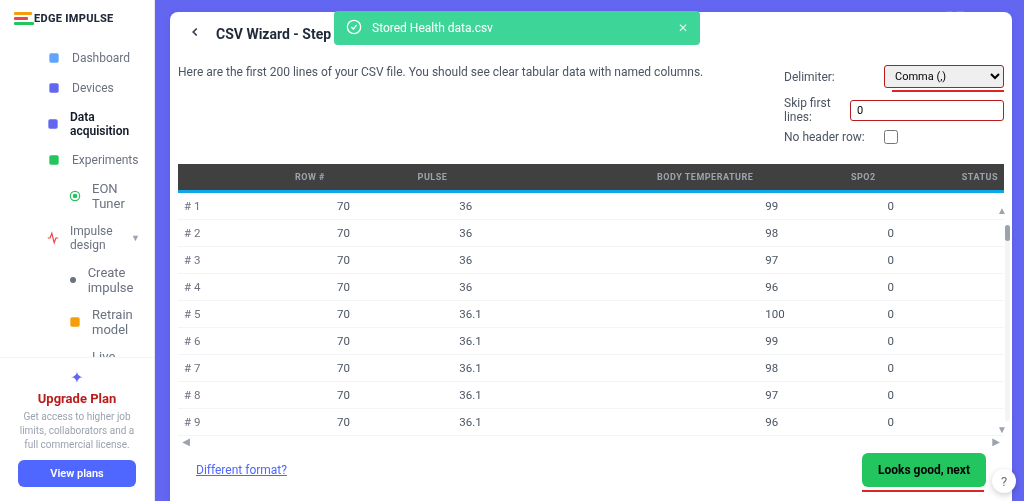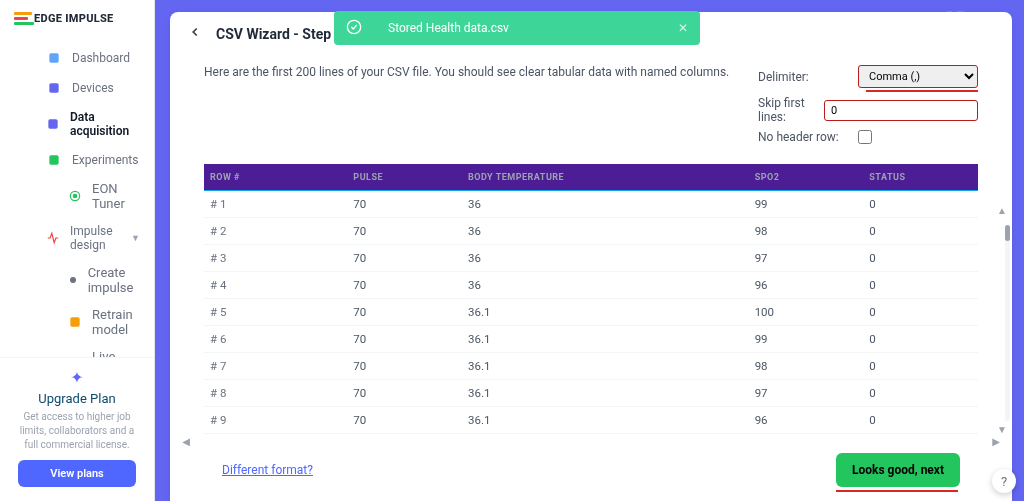--- a/index.html
+++ b/index.html
@@ -13,52 +13,52 @@
 
 .nav { flex:1; overflow-y:auto; padding:6px 0; font-size:12px; }
 .nav-item { display:flex; align-items:center; gap:10px; padding:7px 14px; color:#6b7280; cursor:pointer;margin-left:32px; }
 .nav-item.active { color:#111827; font-weight:600; }
 .nav-item .ico { width:16px; height:16px; display:flex; align-items:center; justify-content:center; }
 .nav-item.sub { padding:6px 14px 6px 36px; font-size:13px; }
 .chev { margin-left:auto; color:#9ca3af; font-size:9px; }
 
 .upgrade { padding:10px 12px 14px; text-align:center; border-top:1px solid #f3f4f6; }
 .upgrade .star { font-size:16px; color:#6366f1; }
-.upgrade h4 { font-size:13px; font-weight:400; color:#0c4a6e; margin:4px 0 4px; }
+.upgrade h4 { font-size:13px; font-weight:700; color:#b91c1c; margin:4px 0 4px; }
 .upgrade p { font-size:10px; color:#9ca3af; line-height:1.4; margin-bottom:8px; }
 .upgrade button { background:#4f67ff; color:#fff; border:none; border-radius:6px; padding:7px 32px; font-size:11px; font-weight:600; cursor:pointer; }
 
 .topbar { position:absolute; left:155px; right:0; top:0; height:38px; background:#6366f1; }
 .user-badge { position:absolute; right:60px; top:8px; color:#ff6b1a; font-weight:800; font-size:15px; }
 
 .main-card { position:absolute; left:170px; right:12px; top:12px; bottom:0; background:#fff; border-radius:8px 8px 0 0; box-shadow:0 2px 8px rgba(0,0,0,0.08); display:flex; flex-direction:column; overflow:hidden; }
 
 .card-header { display:flex; align-items:center; padding:12px 18px; gap:14px; }
 .back-ico { font-size:16px; color:#374151; cursor:pointer; }
 .card-title { font-size:14px; font-weight:700; color:#1f2937; }
 
-.toast { position:absolute; left:334px; top:11px; width:366px; height:34px; background:#3dd598; border-radius:4px; display:flex; align-items:center; padding:0 12px; color:#fff; font-size:12px; z-index:100;gap:16px; }
+.toast { position:absolute; left:334px; top:11px; width:366px; height:34px; background:#3dd598; border-radius:4px; display:flex; align-items:center; padding:0 12px; color:#fff; font-size:12px; z-index:100; }
 .toast .check { margin-right:10px; }
 .toast .close { margin-left:auto; cursor:pointer; opacity:0.8; }
 
-.card-body { flex:1; padding:10px 34px 0; position:relative; overflow:hidden; display:flex; flex-direction:column; }
+.card-body { flex:1; padding:10px 8px 0; position:relative; overflow:hidden; display:flex; flex-direction:column; }
 
 .desc-row { display:flex; align-items:flex-start; margin-bottom:14px; }
 .desc-text { font-size:12px; color:#4b5563; flex:1; }
 .form-col { width:220px; font-size:12px; }
 .form-row { display:flex; align-items:center; margin-bottom:6px; }
 .form-row label { width:100px; color:#4b5563; }
 .form-row select, .form-row input[type=text] { flex:1; border:1px solid #b91c1c; border-radius:3px; padding:3px 6px; font-size:11px; }
 .underline-red { height:2px; background:#dc2626; margin-top:-4px; margin-bottom:4px; }
 .form-row input[type=checkbox] { width:14px; height:14px; }
 
 .table-wrap { flex:1; position:relative; margin-bottom:4px; overflow:hidden; }
 .table-scroll { position:absolute; inset:0; overflow:hidden; }
 table { width:100%; border-collapse:collapse; font-size:11.5px; }
-thead th { text-align:left; padding:8px 6px; font-size:9px; font-weight:700; letter-spacing:0.5px; color:#9ca3af; text-transform:uppercase; background:#4c1d95; border-bottom:1px solid #0ea5e9; }
+thead th { text-align:right; padding:8px 6px; font-size:9px; font-weight:700; letter-spacing:0.5px; color:#9ca3af; text-transform:uppercase; background:#404040; border-bottom:3px solid #0ea5e9; }
 tbody td { padding:6px 6px; color:#4b5563; border-bottom:1px solid #f3f4f6; }
 tbody td:first-child { color:#6b7280; }
 .col-row{width:15%} .col-pulse{width:12%} .col-temp{width:30%} .col-spo2{width:12%} .col-status{width:12%}
 
 .scroll-ind { position:absolute; width:20px; display:flex; align-items:center; justify-content:center; color:#9ca3af; font-size:10px; }
 .scroll-up { right:0; top:150px; }
 .scroll-dn { right:0; bottom:66px; }
 .scroll-lf { left:6px; bottom:54px; }
 .scroll-rt { right:6px; bottom:54px; }
 .scroll-track { position:absolute; right:2px; top:170px; width:5px; height:196px; background:#f3f4f6; border-radius:3px; }

